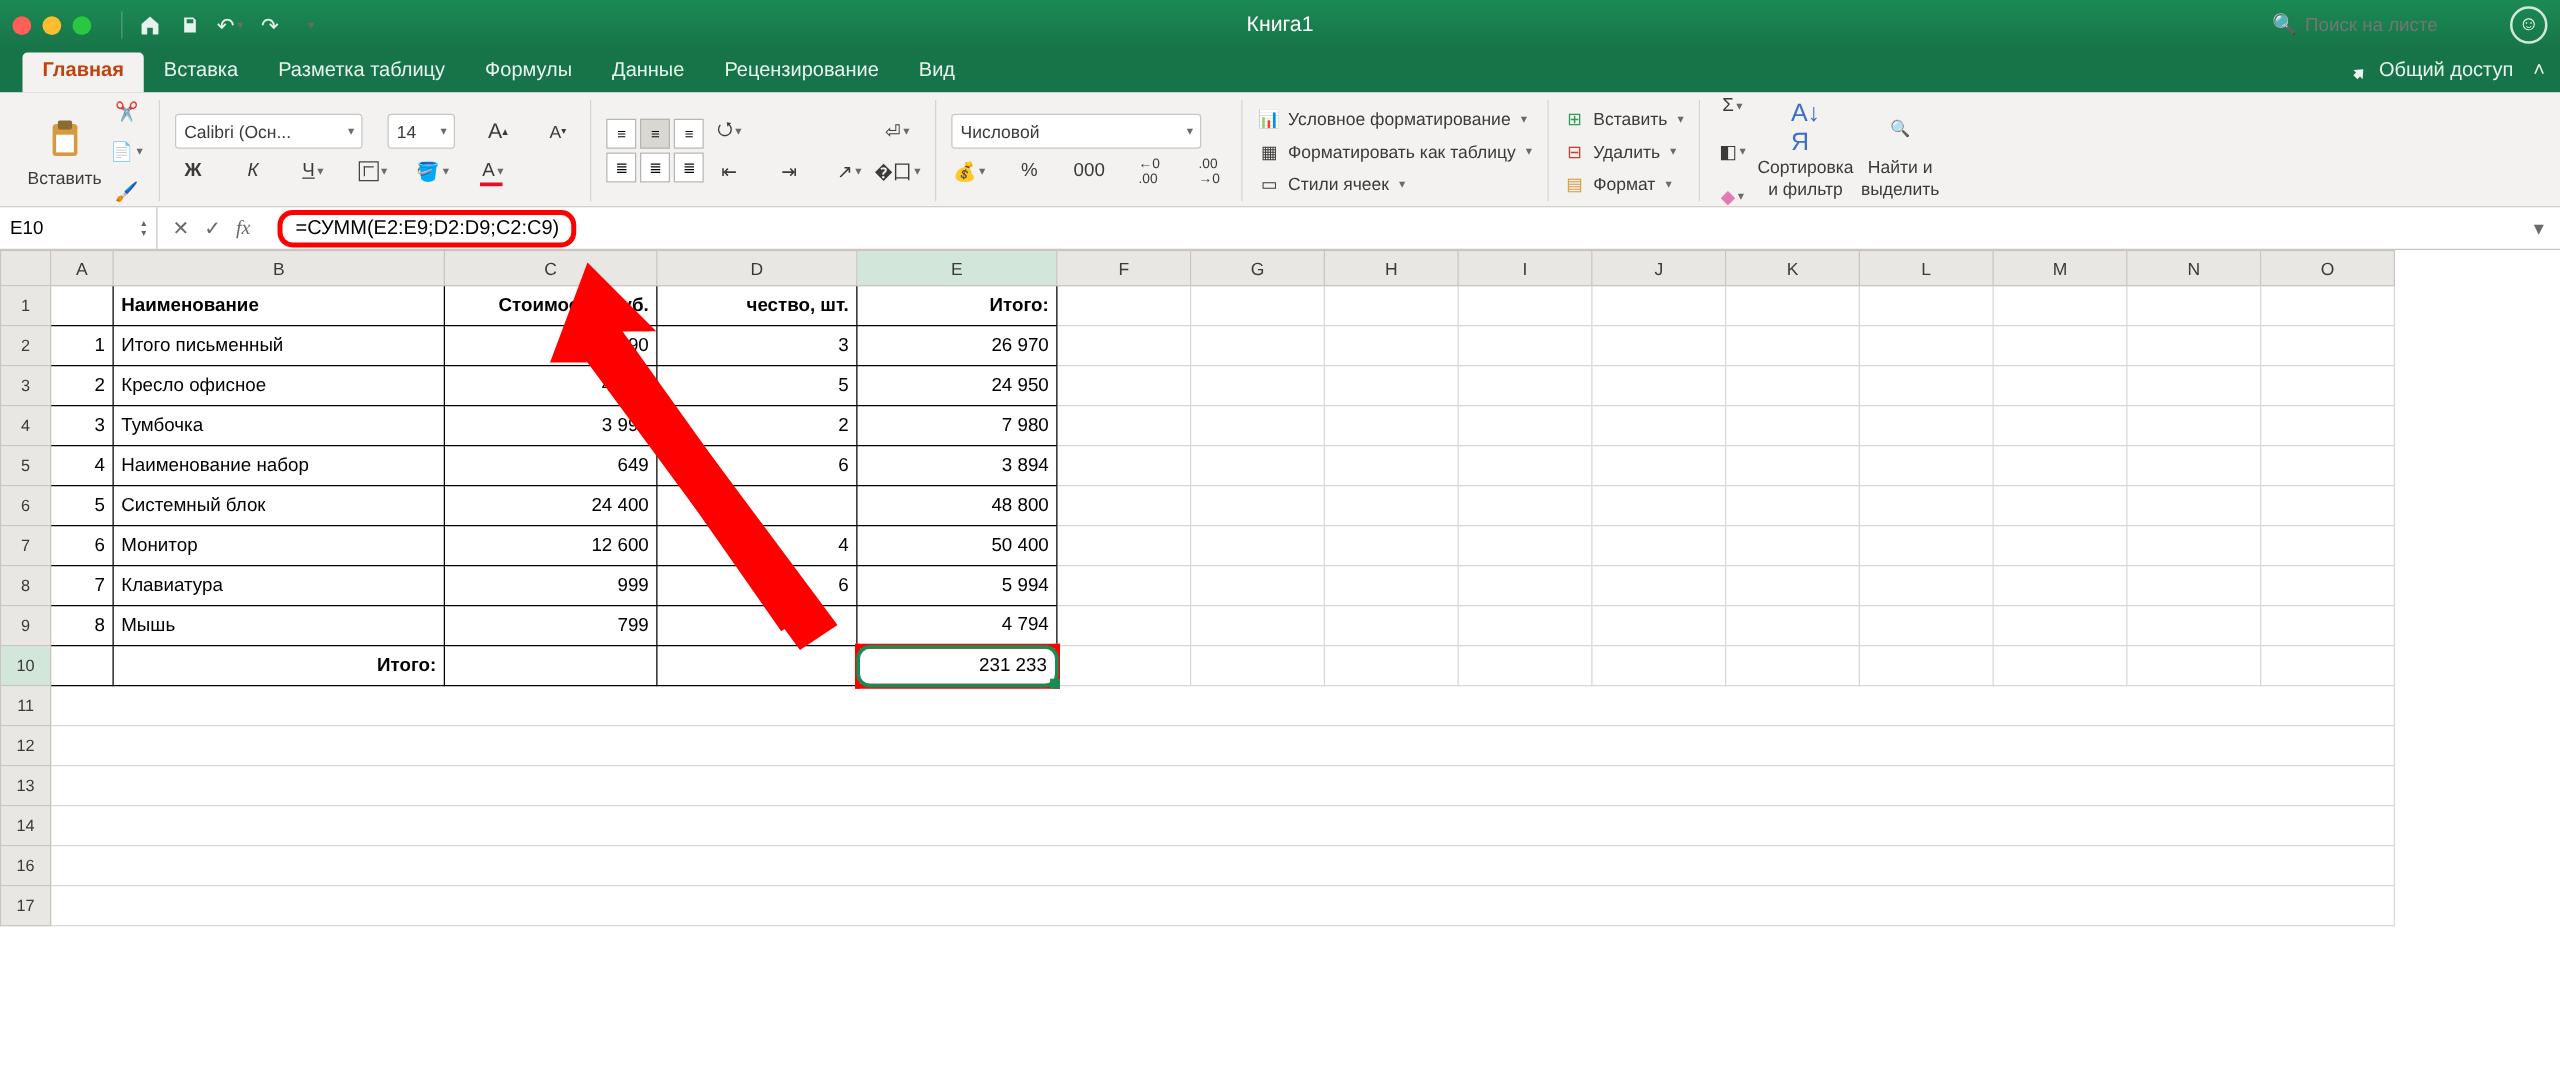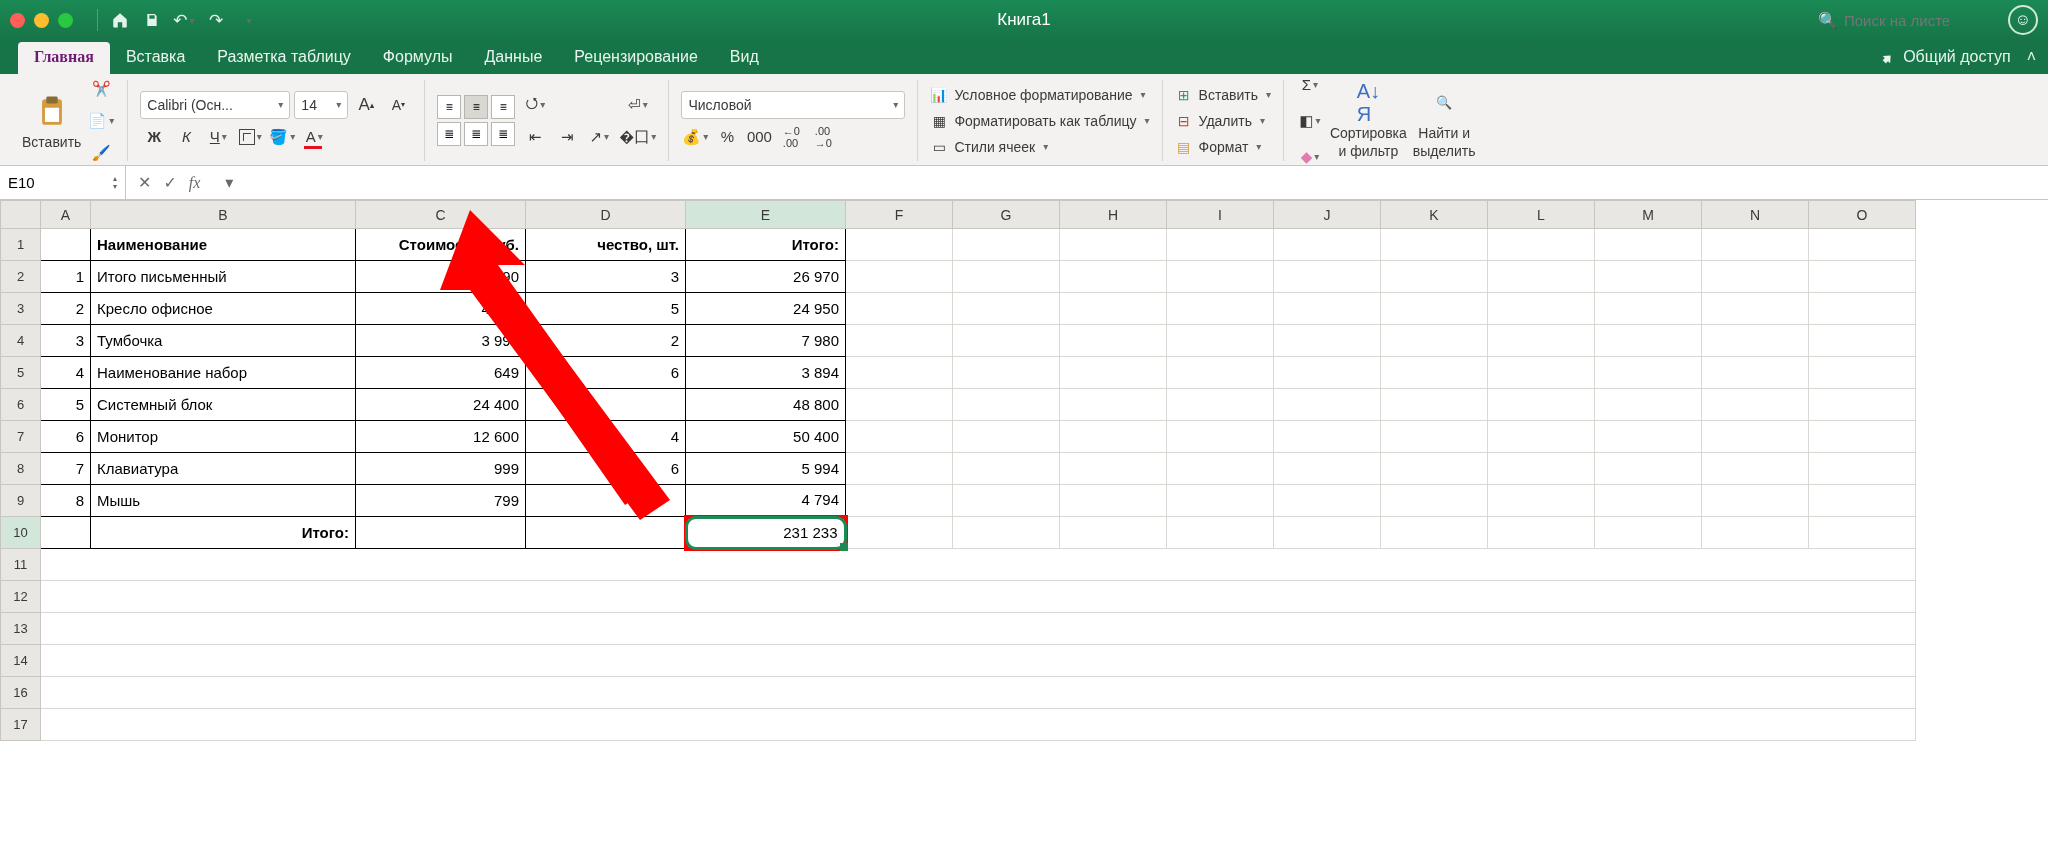--- a/index.html
+++ b/index.html
@@ -15,34 +15,34 @@
 .sep{width:1px;height:22px;background:rgba(255,255,255,.25);margin:0 6px;}
 .title { position:absolute; left:50%; transform:translateX(-50%); font-size:17px; font-weight:500;}
 .search-title { margin-left:auto; display:flex; align-items:center; gap:6px; color:#cfe8da; font-size:15px;}
 .search-title input{background:transparent;border:none;color:#cfe8da;font-size:15px;width:150px;}
 .search-title .mag{font-size:16px;}
 .smiley{width:30px;height:30px;border:2px solid #cfe8da;border-radius:50%;display:flex;align-items:center;justify-content:center;margin-left:14px;}
 
 
 .ribbontabs{height:34px;background:#177448;display:flex;align-items:flex-end;color:#e9f5ee;font-size:16px;padding-left:18px;}
 .rtab{padding:6px 16px 8px;cursor:default;}
-.rtab.active{background:#f3f2f1;color:#701a75;font-weight:600;border-radius:4px 4px 0 0;font-family:Liberation Serif, serif;}
+.rtab.active{background:#f3f2f1;color:#c2410c;font-weight:600;border-radius:4px 4px 0 0;}
 .share{margin-left:auto;display:flex;align-items:center;gap:6px;padding:0 12px 8px;font-size:16px;}
 .share svg{fill:#e9f5ee;}
 
 
 .ribbon{height:92px;background:#f3f2f1;border-bottom:1px solid #c9c6c1;display:flex;padding:6px 10px 4px;}
 .group{display:flex;align-items:center;border-right:1px solid #d8d5d0;padding:0 12px;gap:6px;}
 .vstack{display:flex;flex-direction:column;align-items:center;gap:2px;font-size:13px;color:#3b3a39;}
 .vstack .big{width:44px;height:40px;display:flex;align-items:center;justify-content:center;}
 .vstack .lbl{font-size:14px;}
 .iconbtn{min-width:28px;height:28px;display:flex;align-items:center;justify-content:center;border-radius:3px;font-size:15px;color:#3b3a39;}
 .dropdown{height:28px;border:1px solid #c9c6c1;background:#fff;border-radius:3px;display:flex;align-items:center;padding:0 6px;font-size:14px;color:#3b3a39;}
 .dropdown .cv{flex:1;white-space:nowrap;overflow:hidden;}
-.row{display:flex;gap:4px;align-items:flex-end;}
+.row{display:flex;gap:20px;align-items:flex-end;}
 .col{display:flex;flex-direction:column;gap:4px;}
 .squares{display:grid;grid-template-columns:repeat(3,24px);grid-template-rows:repeat(2,24px);gap:3px;}
 .sq{border:1px solid #b7b5b0;background:#fff;display:flex;align-items:center;justify-content:center;font-size:12px;}
 .sq.active{background:#d9d7d2;}
 .rowbtn{display:flex;align-items:center;gap:6px;font-size:14px;color:#3b3a39;white-space:nowrap;}
 .rowbtn .ic{width:18px;height:18px;display:flex;align-items:center;justify-content:center;}
 .caret{font-size:10px;color:#6b6a67;margin-left:2px;}
 
 
 .fbar{height:34px;border-bottom:1px solid #c9c6c1;display:flex;align-items:center;background:#fff;}
@@ -205,21 +205,21 @@
       </div>
     </div>
     <div class="col">
       <div class="iconbtn">⏎<span class="caret">▾</span></div>
       <div class="iconbtn">�囗<span class="caret">▾</span></div>
     </div>
   </div>
 
   <div class="group">
     <div class="col">
-      <div class="dropdown" style="width:224px">
+      <div class="dropdown" style="width:200px">
           <span class="cv">Числовой</span>
           <span class="caret">▾</span>
         </div>
       <div class="row">
         <div class="iconbtn">💰<span class="caret">▾</span></div>
         <div class="iconbtn">%</div>
         <div class="iconbtn">000</div>
         <div class="iconbtn">
             <span style="font-size:11px;">←0<br>.00</span>
           </div>
@@ -296,20 +296,23 @@
     <span>E10</span>
     <span class="spin">
         <span>▴</span>
         <span>▾</span>
       </span>
   </div>
   <div class="fxbtns">
     <span>✕</span>
     <span>✓</span>
     <span class="fx">fx</span>
+  </div>
+  <div class="formula">
+    <span class="redbox"><span>=СУММ(E2:E9;D2:D9;C2:C9)</span></span>
   </div>
   <div class="expand">▾</div>
 </div>
 
 <div class="gridwrap">
 <table class="sheet">
   <tbody>
         <tr class="colhdr">
     <th class="corner"></th>
     <th class="cA">A</th>

